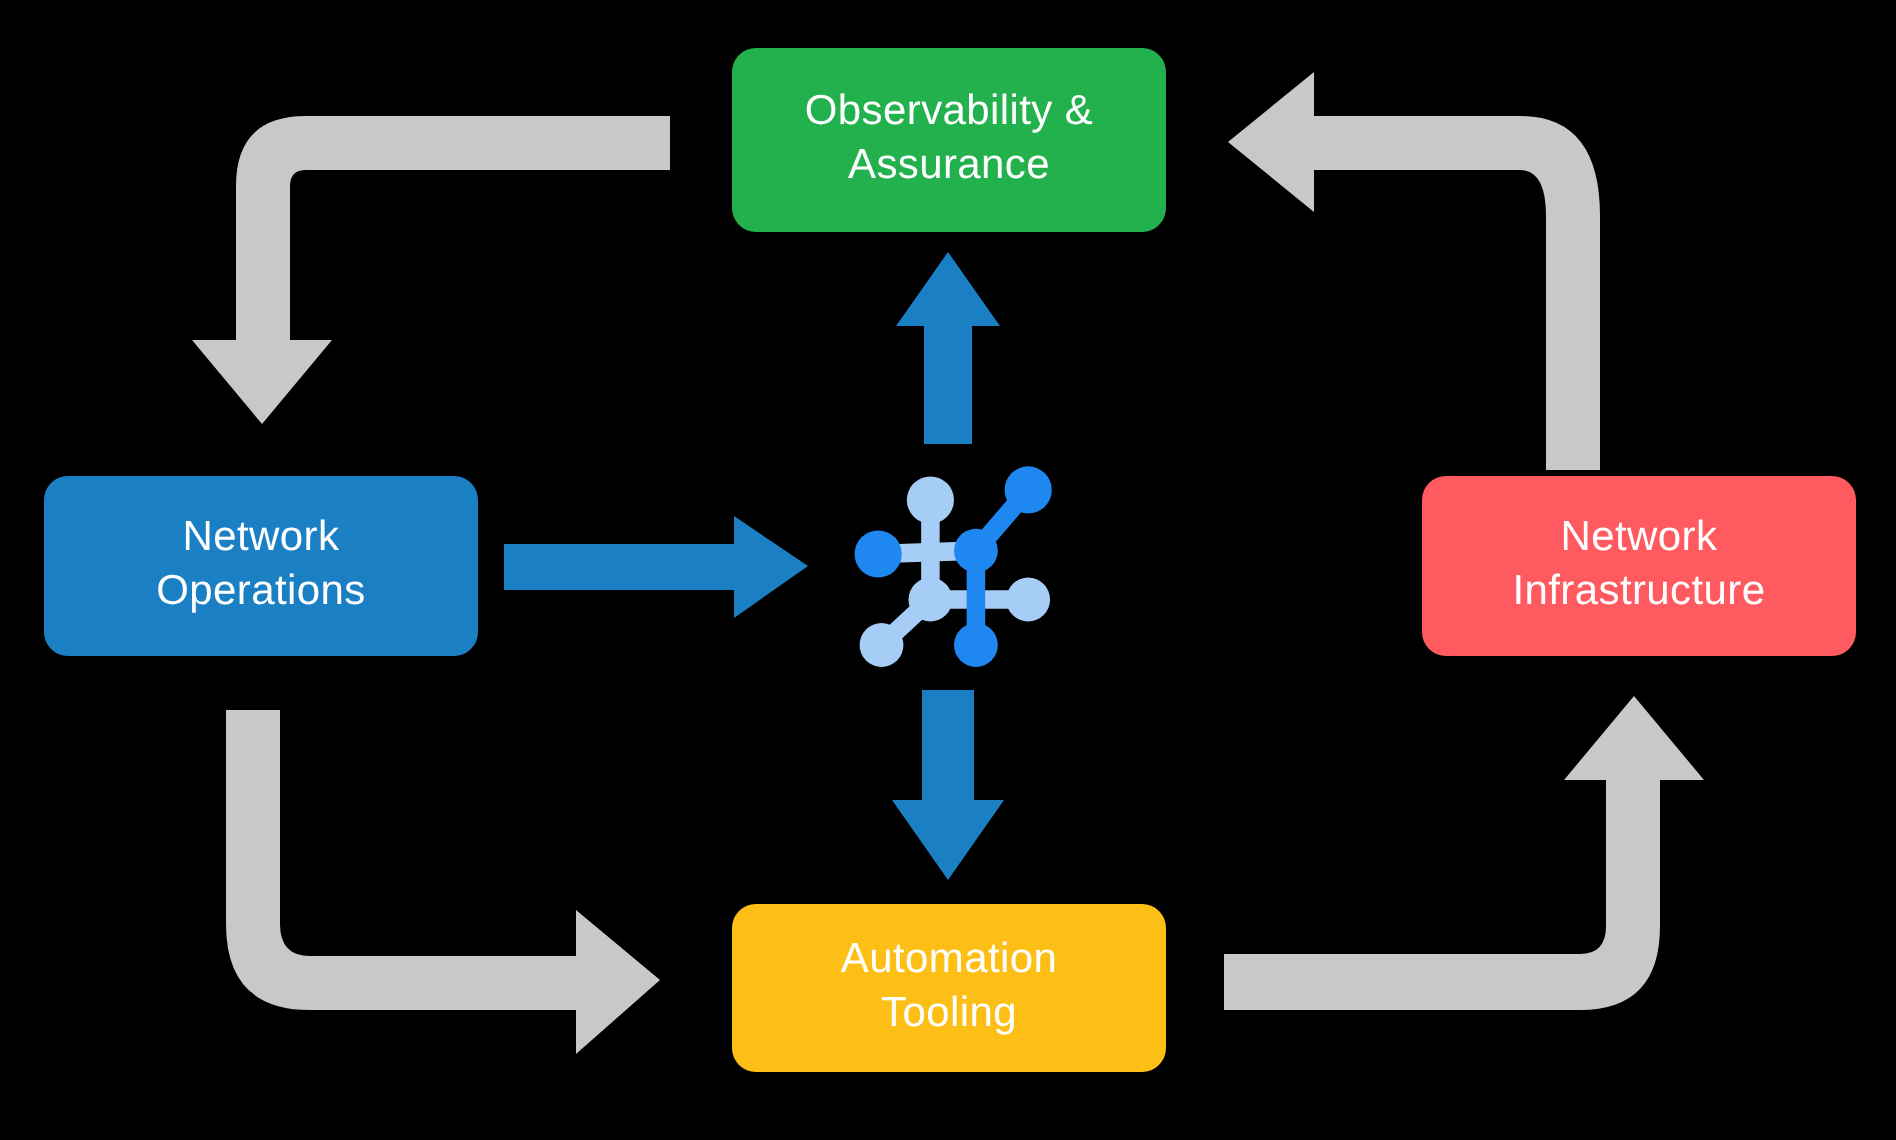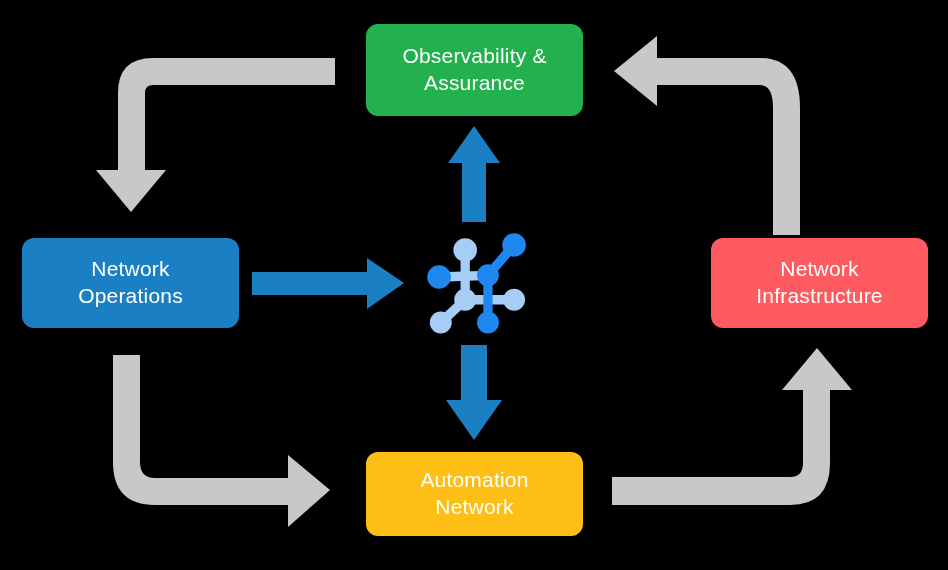--- a/index.html
+++ b/index.html
@@ -155,16 +155,16 @@
 Operations</span>
   </div>
 
   <div class="node-box" id="box-infrastructure" style="background: rgb(255, 90, 95);">
     <span>Network
 Infrastructure</span>
   </div>
 
   <div class="node-box" id="box-automation" style="background: rgb(253, 191, 21);">
     <span>Automation
-Network</span>
+Tooling</span>
   </div>
 
 </div>
 
 </body></html>

